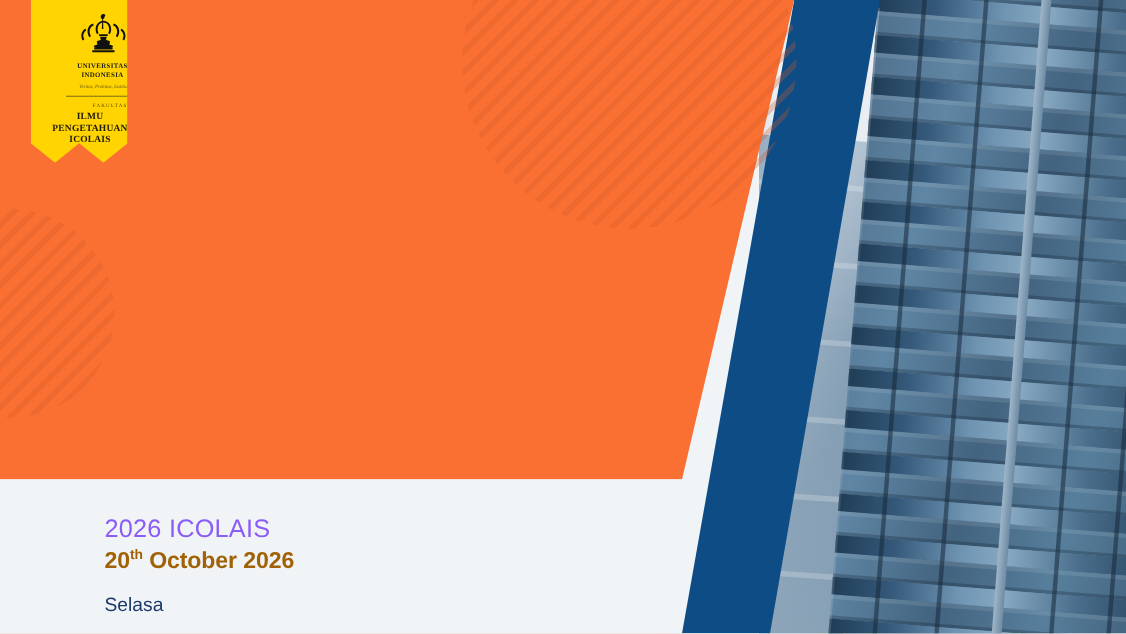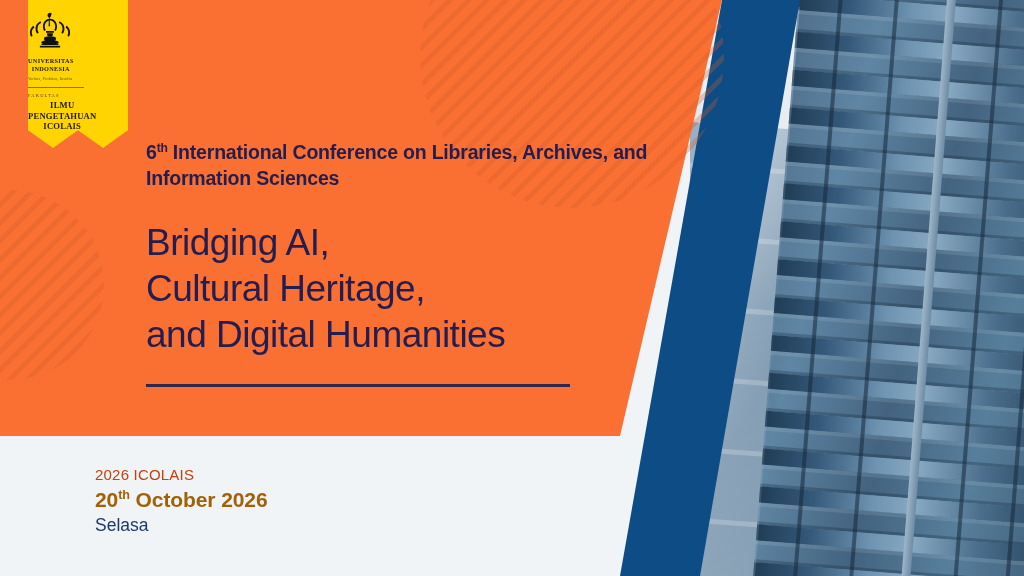--- a/index.html
+++ b/index.html
@@ -119,26 +119,26 @@
     );
     pointer-events:none;
   }
   .deco-top { left:420px; top:-96px; width:304px; height:304px; }
   .deco-left { left:-86px; top:190px; width:190px; height:190px; }
 
   
   .logo-ribbon {
     position:absolute;
     left:28px; top:0;
-    width:100px; height:148px;
+    width:88px; height:148px;
     background:#ffd400;
     clip-path:polygon(0 0, 100% 0, 100% 88%, 75% 100%, 50% 88%, 25% 100%, 0 88%);
     display:flex;
     flex-direction:column;
-    align-items:flex-start;
+    align-items:flex-end;
     padding-top:10px;
   }
   .makara { width:44px; height:44px; display:block; }
   .uni-name {
     font-size:6.2px;
     letter-spacing:0.35px;
     font-weight:700;
     color:#1a1a1a;
     text-align:center;
     line-height:1.32;
@@ -194,41 +194,41 @@
   }
   .rule {
     margin-top:26px;
     width:424px; height:2.5px;
     background:#2e2750;
   }
 
   
   .footer { position:absolute; left:95px; top:466px; }
   .event-code {
-    font-size:15px;
-    color:#c2410c;
+    font-size:23px;
+    color:#8b5cf6;
     font-weight:400;
     letter-spacing:0.2px;
     line-height:1.24;
   }
   .event-date {
     font-size:21px;
     font-weight:700;
     color:#a16207;
     line-height:1.3;
     margin-top:1px;
     letter-spacing:-0.1px;
   }
   .event-date sup { font-size:0.6em; vertical-align:super; }
   .event-day {
     font-size:17.5px;
     color:#1b3a6b;
     font-weight:400;
     line-height:1.3;
-    margin-top:1px;
+    margin-top:15px;
   }
 </style>
 </head>
 <body>
 
 <div class="poster">
 
   <div class="photo-layer">
     <div class="photo-sky"></div>
     <div class="tower-left">
@@ -293,31 +293,20 @@
         <path d="M27 81 h46 v4.3 h-46z"></path>
       </g>
     </svg>
     <div class="uni-name"><span>UNIVERSITAS</span><br><span>INDONESIA</span></div>
     <div class="uni-motto">Veritas, Probitas, Iustitia</div>
     <div class="ribbon-rule"></div>
     <div class="fak-label">FAKULTAS</div>
     <div class="fak-name"><span>ILMU</span><br><span>PENGETAHUAN</span><br><span>ICOLAIS</span></div>
   </div>
 
-  <div class="content">
-    <div class="kicker"><span>6</span><sup>th</sup><span> International Conference on Libraries, Archives, and Information Sciences</span></div>
-
-    <div class="headline">
-      <div>Bridging AI,</div>
-      <div>Cultural Heritage,</div>
-      <div>and Digital Humanities</div>
-    </div>
-
-    <div class="rule"></div>
-  </div>
 
   <div class="footer">
     <div class="event-code">2026 ICOLAIS</div>
     <div class="event-date"><span>20</span><sup>th</sup><span> October 2026</span></div>
     <div class="event-day">Selasa</div>
   </div>
 
 </div>
 
 </body></html>

